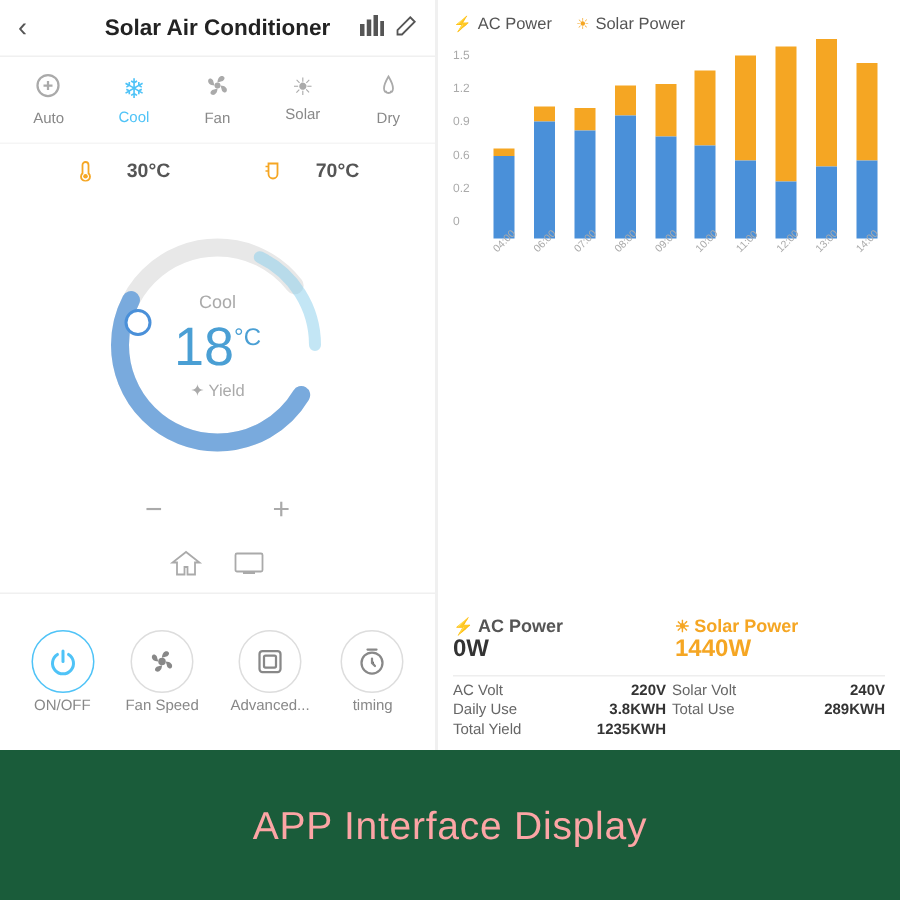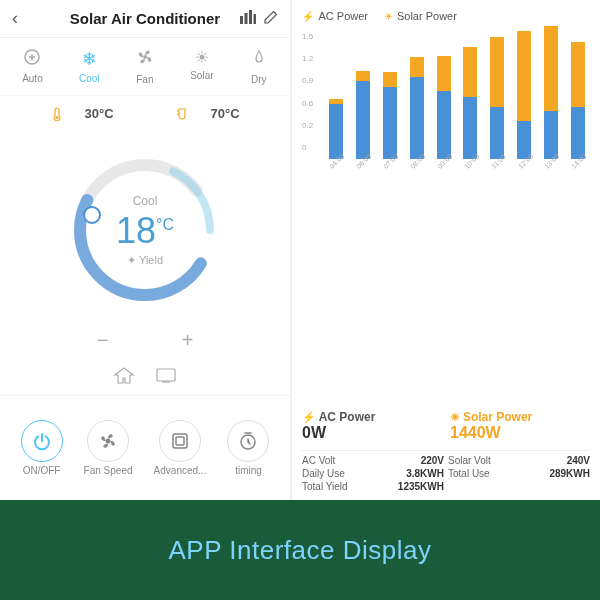--- a/index.html
+++ b/index.html
@@ -82,21 +82,21 @@
     .stat-value.solar { color: #f5a623; }
 
     .divider { height: 1px; background: #eee; margin: 4px 0; }
 
     .detail-grid { display: grid; grid-template-columns: 1fr 1fr; gap: 2px 4px; }
     .detail-item { font-size: 10px; color: #666; display: flex; justify-content: space-between; text-align: center; }
     .detail-item .dval { font-weight: 700; color: #333; }
 
     
     .bottom-banner { height: 100px; background: #1a5c3a; display: flex; align-items: center; justify-content: center; }
-    .banner-text { font-size: 26px; color: #7dd3fc; font-weight: 500; letter-spacing: 0.5px; }
+    .banner-text { font-size: 26px; color: #fca5a5; font-weight: 500; letter-spacing: 0.5px; }
   </style>
 </head>
 <body>
 
 <div class="app-container">
 
   <div class="top-section">
 
     <div class="left-panel">
 

